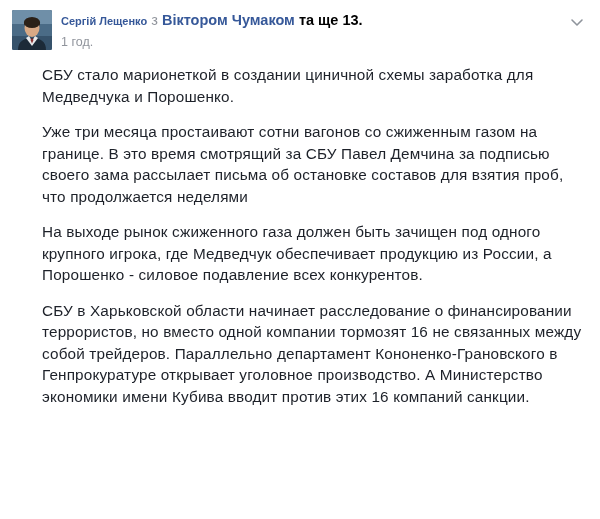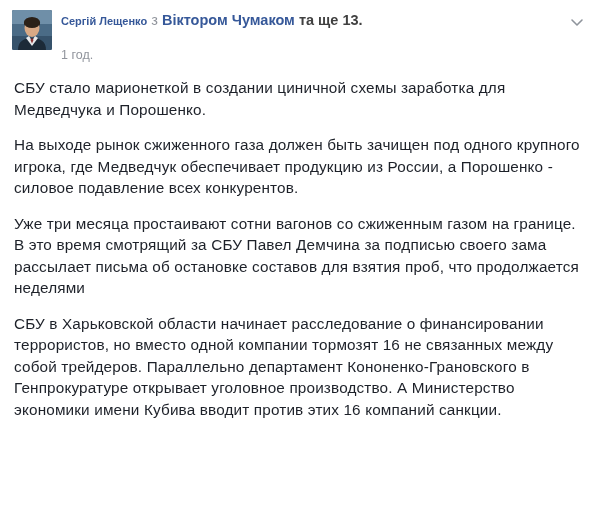--- a/index.html
+++ b/index.html
@@ -57,42 +57,43 @@
   .byline .with {
     color: #90949c;
     font-weight: normal;
   }
   .byline .tagged {
     color: #365899;
     font-weight: bold;
     margin-top: 26px;
   }
   .byline .more {
-    color: #404040;
+    color: #000000;
     font-weight: bold;
   }
   .timestamp {
     font-size: 12.5px;
     color: #90949c;
     line-height: 16px;
-    margin-top: 16px;
+    margin-top: 3px;
   }
   .menu-btn {
     flex: 0 0 auto;
     width: 22px;
     height: 22px;
     margin-top: 1px;
     display: flex;
     align-items: center;
     justify-content: center;
     cursor: pointer;
   }
   .menu-btn svg { display: block; }
   .post-body {
     padding: 10px 14px 8px 14px;
+    margin-left: 28px;
   }
   .post-body p {
     margin: 0 0 14px 0;
     font-size: 15.3px;
     line-height: 21.5px;
     color: #1d2129;
     letter-spacing: 0.01em;
   }
   .post-body p:last-child {
     margin-bottom: 0;
@@ -129,18 +130,18 @@
     <div class="menu-btn">
       <svg width="16" height="16" viewBox="0 0 16 16" aria-hidden="true">
         <path d="M3 6 L8 11 L13 6" stroke="#8f949c" stroke-width="1.6" fill="none" stroke-linecap="round" stroke-linejoin="round"></path>
       </svg>
     </div>
 
   </div>
 
   <div class="post-body">
     <p>СБУ стало марионеткой в создании циничной схемы заработка для Медведчука и Порошенко.</p>
+    <p>Уже три месяца простаивают сотни вагонов со сжиженным газом на границе. В это время смотрящий за СБУ Павел Демчина за подписью своего зама рассылает письма об остановке составов для взятия проб, что продолжается неделями</p>
     <p>На выходе рынок сжиженного газа должен быть зачищен под одного крупного игрока, где Медведчук обеспечивает продукцию из России, а Порошенко - силовое подавление всех конкурентов.</p>
-    <p>Уже три месяца простаивают сотни вагонов со сжиженным газом на границе. В это время смотрящий за СБУ Павел Демчина за подписью своего зама рассылает письма об остановке составов для взятия проб, что продолжается неделями</p>
     <p>СБУ в Харьковской области начинает расследование о финансировании террористов, но вместо одной компании тормозят 16 не связанных между собой трейдеров. Параллельно департамент Кононенко-Грановского в Генпрокуратуре открывает уголовное производство. А Министерство экономики имени Кубива вводит против этих 16 компаний санкции.</p>
   </div>
 
 </div>
 
 </body></html>

